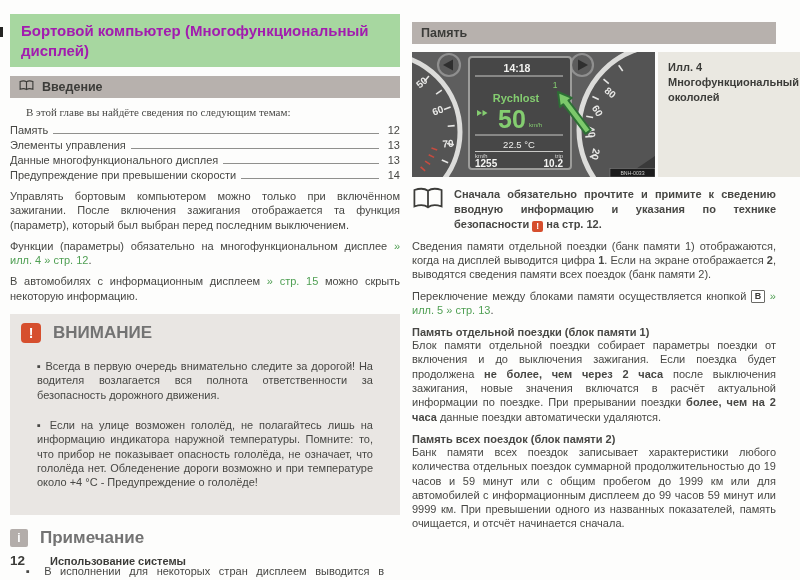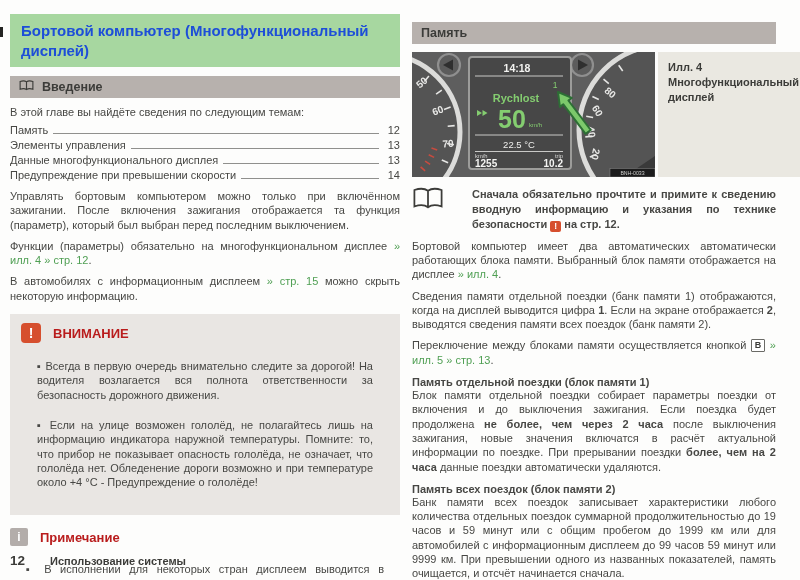--- a/index.html
+++ b/index.html
@@ -3,51 +3,51 @@
 <meta charset="utf-8">
 <style>
   html,body{margin:0;padding:0;}
   body{width:800px;height:580px;background:#fdfdfc;font-family:"Liberation Sans",sans-serif;}
   .page{position:relative;width:800px;height:580px;overflow:hidden;color:#474744;}
   .print-mark{position:absolute;left:0;top:27px;width:3px;height:10px;background:#242422;}
 
   .col-left{position:absolute;left:10px;top:14px;width:390px;}
   .col-right{position:absolute;left:412px;top:22px;width:364px;}
 
-  .chapter-header{background:#a7d7a0;color:#1d4ed8;font-size:15px;font-weight:bold;line-height:1.3;padding:7px 11px;}
+  .chapter-header{background:#a7d7a0;color:#a21caf;font-size:15px;font-weight:bold;line-height:1.3;padding:7px 11px;}
   .section-bar{background:#b7b1ad;color:#3c3c39;font-weight:bold;font-size:12.5px;padding:4px 9px;display:flex;align-items:center;gap:8px;margin-top:9px;}
   .col-right .section-bar{margin-top:0;}
 
-  .lead{font-size:11px;margin:8px 0 6px;}
+  .lead{font-size:11px;margin:8px 16px 6px;font-family:Liberation Serif, serif;}
   .toc-row{display:flex;align-items:baseline;font-size:11px;margin:2px 0;}
   .toc-label{white-space:nowrap;}
   .toc-leader{flex:1;border-bottom:1px solid #90908d;margin:0 5px 3px;}
   .toc-page{width:16px;text-align:right;}
 
   .para{font-size:11px;line-height:1.3;margin:7px 0;text-align:justify;}
   .link{color:#4f9f53;}
   .bold{font-weight:bold;}
   .subheading{font-size:11px;font-weight:bold;margin:9px 0 0;}
 
   .warning-box{background:#e9e6e3;padding:9px 11px 10px;margin-top:11px;}
   .box-head{display:flex;align-items:center;gap:12px;margin-bottom:7px;}
   .warning-icon{width:20px;height:20px;background:#d64f2e;border-radius:4px;color:#fff;font-weight:bold;font-size:14px;display:flex;align-items:center;justify-content:center;flex:0 0 auto;}
   .note-icon{width:18px;height:18px;background:#b3adaa;border-radius:2px;color:#fff;font-weight:bold;font-size:12px;display:flex;align-items:center;justify-content:center;flex:0 0 auto;}
-  .box-title{font-size:13px;font-weight:bold;color:#b91c1c;}
+  .box-title{font-size:17px;font-weight:bold;color:#737373;}
   .bullets{list-style:none;margin:0;padding:0;font-size:11px;line-height:1.3;text-align:justify;}
   .bullets li{margin:16px;}
   .bullets li::before{content:"▪ ";}
   .note-section{margin-top:13px;}
   .end-marker{float:right;width:7px;height:7px;background:#b3adaa;margin-top:4px;}
 
   .figure{display:flex;margin-top:8px;}
   .figure-caption{flex:1;background:#eae8e1;margin-left:3px;padding:8px 10px;font-size:11px;font-weight:bold;color:#3c3c39;line-height:1.3;}
   .figure-caption .cap-text{margin-top:1px;}
 
-  .read-first{display:flex;gap:28px;align-items:flex-start;margin-top:10px;}
+  .read-first{display:flex;gap:10px;align-items:flex-start;margin-top:10px;}
   .read-first-text{font-size:11px;font-weight:bold;line-height:1.35;text-align:justify;}
   .inline-warning{display:inline-block;width:11px;height:11px;background:#d64f2e;border-radius:2px;color:#fff;font-size:8.5px;font-weight:bold;text-align:center;line-height:11px;vertical-align:-1px;}
   .key-btn{display:inline-block;border:1px solid #6a6a66;background:#fff;color:#3c3c39;font-size:9px;font-weight:bold;line-height:11px;padding:0 3px;border-radius:1px;vertical-align:1px;}
 
   .footer{position:absolute;left:10px;bottom:12px;display:flex;align-items:baseline;gap:25px;}
   .footer-page{font-size:13.5px;font-weight:bold;color:#3c3c39;}
   .footer-title{font-size:11px;font-weight:bold;color:#3c3c39;}
 </style>
 </head>
 <body>
@@ -197,34 +197,33 @@
 
           <polygon points="146,40 159.8,45.9 156.4,48.5 178.7,78 173.6,81.8 151.3,52.3 147.9,54.9" fill="#7cc96b" stroke="#2d6e35" stroke-width="2" stroke-linejoin="round"></polygon>
 
           <polygon points="212,125 243,104 243,125" fill="#3a3a3a"></polygon>
           <rect x="198" y="116.5" width="45" height="8.5" fill="#1c1c1c" stroke="#8a8a8a" stroke-width="0.5"></rect>
           <text x="220.5" y="123" font-size="5.2" fill="#cfcfcd" text-anchor="middle" font-family="Liberation Sans, sans-serif">BNH-0033</text>
         </svg>
       </div>
       <div class="figure-caption">
         <div>Илл. 4</div>
-        <div class="cap-text">Многофункциональный дисп­лей</div>
+        <div class="cap-text">Многофункциональный около­лей</div>
       </div>
     </div>
 
     <div class="read-first">
       <span>
         <svg width="32" height="23" viewBox="0 0 20 14">
             <path d="M10 2.2 C8 0.7 4.5 0.7 1.5 1.7 L1.5 12 C4.5 11 8 11 10 12.5 C12 11 15.5 11 18.5 12 L18.5 1.7 C15.5 0.7 12 0.7 10 2.2 Z M10 2.2 L10 12.5" fill="none" stroke="#3c3c39" stroke-width="1.1"></path>
           </svg>
       </span>
       <div class="read-first-text"><span>Сначала обязательно прочтите и примите к сведению вводную информацию и указания по технике безопасности </span><span class="inline-warning">!</span><span> на стр. 12.</span></div>
     </div>
 
-    <div class="para"><span>Бортовой компьютер имеет два автоматических автоматически работающих блока памяти. Выбранный блок памяти отображается на дисплее </span><span class="link">» илл. 4</span><span>.</span></div>
 
     <div class="para"><span>Сведения памяти отдельной поездки (банк памяти 1) отображаются, когда на дисплей выводится цифра </span><span class="bold">1</span><span>. Если на экране отображается </span><span class="bold">2</span><span>, выводятся сведения памяти всех поездок (банк памяти 2).</span></div>
 
     <div class="para"><span>Переключение между блоками памяти осуществляется кнопкой </span><span class="key-btn">B</span><span class="link"> » илл. 5 » стр. 13</span><span>.</span></div>
 
     <div class="subheading">Память отдельной поездки (блок памяти 1)</div>
     <div class="para" style="margin-top:0;"><span>Блок памяти отдельной поездки собирает параметры поездки от включения и до выключения зажигания. Если поездка будет продолжена </span><span class="bold">не более, чем через 2 часа</span><span> после выключения зажигания, новые значения включатся в расчёт актуальной информации по поездке. При прерывании поездки </span><span class="bold">более, чем на 2 часа</span><span> данные поездки автоматически удаляются.</span></div>
 
     <div class="subheading">Память всех поездок (блок памяти 2)</div>
     <div class="para" style="margin-top:0;">Банк памяти всех поездок записывает характеристики любого количества отдельных поездок суммарной продолжительностью до 19 часов и 59 минут или с общим пробегом до 1999 км или для автомобилей с информационным дисплеем до 99 часов 59 минут или 9999 км. При превышении одного из названных показателей, память очищается, и отсчёт начинается сначала.</div>

